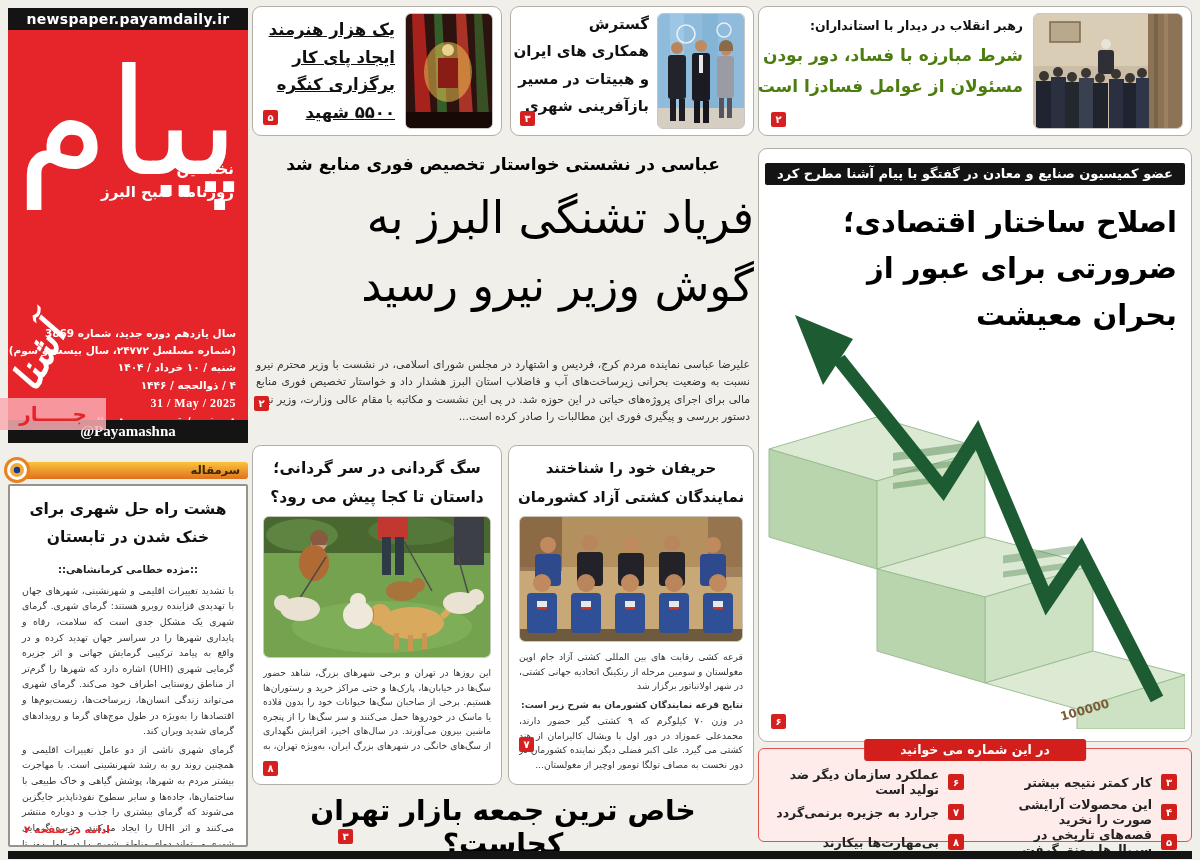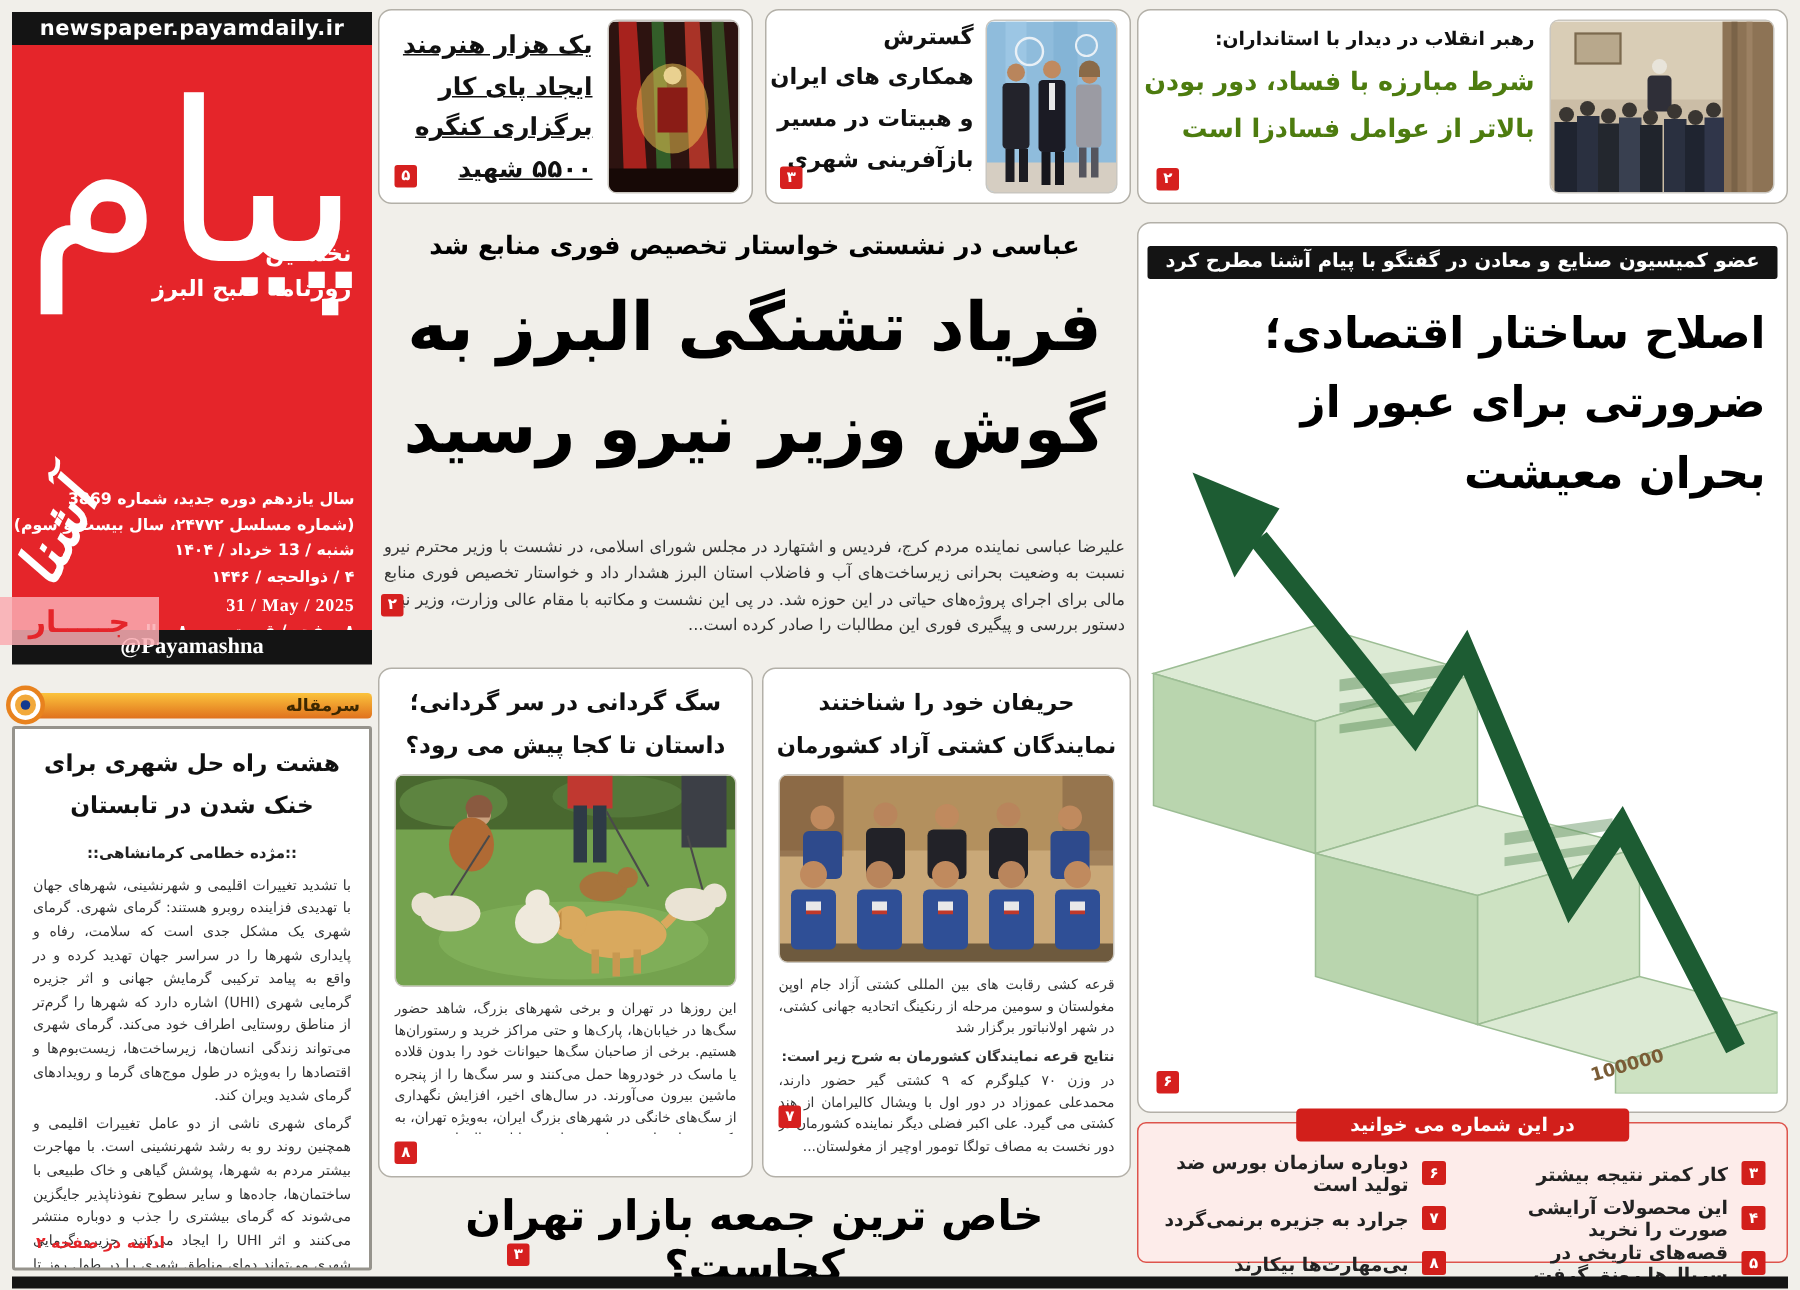--- a/index.html
+++ b/index.html
@@ -47,21 +47,21 @@
 
   .congress-txt { position:absolute; left:28px; right:106px; top:9px; font-size:16.5px; font-weight:bold; text-align:right; line-height:1.68; color:#111;text-decoration:underline; }
   .habitat-txt  { position:absolute; left:24px; right:104px; top:4px;  font-size:15px; font-weight:bold; text-align:right; line-height:1.82; color:#111; }
   .leader-kicker { position:absolute; right:168px; top:11px; font-size:12.5px; font-weight:bold; color:#111; }
   .leader-headline { position:absolute; right:168px; left:8px; top:33px; font-size:17px; font-weight:bold; text-align:right;
                      line-height:1.8; color:#4d7c0f; letter-spacing:-.3px; }
 
   
   .main-story { left:252px; top:140px; width:502px; height:300px; }
   .main-kicker { position:absolute; top:14px; left:0; right:0; text-align:center; font-size:17px; font-weight:bold; color:#000; }
-  .main-headline { position:absolute; top:44px; left:0; right:0; text-align:center; font-size:45px; font-weight:bold;
+  .main-headline { position:absolute; top:44px; left:0; right:0; text-align:right; font-size:45px; font-weight:normal;
                    line-height:1.5; color:#000; letter-spacing:-1.5px; }
   .main-summary { position:absolute; top:216px; left:4px; right:4px; font-size:10.8px; line-height:1.62; text-align:justify; color:#333; }
 
   
   .eco-kicker-wrap { position:absolute; top:14px; left:0; right:0; text-align:center; z-index:3; }
   .eco-kicker { display:inline-block; background:#141414; color:#fff; font-size:13px; font-weight:bold; padding:3px 12px 4px; border-radius:2px; }
   .eco-headline { position:absolute; top:50px; right:14px; left:10px; text-align:right; z-index:3;
                   font-size:29px; font-weight:bold; line-height:1.6; color:#000; letter-spacing:-.5px;
                   text-shadow:-2px -2px 0 #fff, 2px -2px 0 #fff, -2px 2px 0 #fff, 2px 2px 0 #fff, 0 0 6px #fff; }
   .money-svg { position:absolute; left:6px; top:110px; width:420px; height:470px; z-index:1; }
@@ -100,21 +100,21 @@
 
   <div class="abs masthead">
     <div class="payam-logo">پیام</div>
     <div class="tagline">
       <div>نخستین</div>
       <div>روزنامه صبح البرز</div>
     </div>
     <div class="issue-info">
       <div>سال یازدهم دوره جدید، شماره 3869</div>
       <div>(شماره مسلسل ۲۴۷۷۲، سال بیست و سوم)</div>
-      <div>شنبه / 13 خرداد / ۱۴۰۴</div>
+      <div>شنبه / ۱۰ خرداد / ۱۴۰۴</div>
       <div>۴ / ذوالحجه / ۱۴۴۶</div>
       <div class="issue-en">31 / May / 2025</div>
       <div>۸ صفحه / قیمت ۸۰۰۰۰ ریال</div>
     </div>
     <div class="ashna">آشنا</div>
   </div>
 
   <div class="abs watermark">جـــــار</div>
 
   <div class="abs social-bar">
@@ -194,21 +194,21 @@
           <rect x="71" y="84" width="5" height="20" fill="#55555e"></rect>
       </svg>
     </div>
     <div class="badge" style="left:9px; bottom:9px;">۳</div>
   </div>
 
   <div class="box" style="left:758px; top:6px; width:434px; height:130px;">
     <div class="leader-kicker">رهبر انقلاب در دیدار با استانداران:</div>
     <div class="leader-headline story-lines">
       <div>شرط مبارزه با فساد، دور بودن</div>
-      <div>بالاتر از عوامل فسادزا است</div>
+      <div>مسئولان از عوامل فسادزا است</div>
     </div>
     <div class="card-photo" style="right:8px; top:6px; width:150px; height:116px;">
       <svg width="150" height="116" viewBox="0 0 150 116">
         <rect width="150" height="116" fill="#cbbda6"></rect>
         <rect width="150" height="52" fill="#d9cdb6"></rect>
         <rect x="18" y="8" width="30" height="20" fill="#b8a88c" stroke="#7c6a4e" stroke-width="1.5"></rect>
         <rect x="116" y="0" width="34" height="116" fill="#8d7355"></rect>
         <rect x="122" y="0" width="4" height="116" fill="#7a6348"></rect>
         <rect x="132" y="0" width="4" height="116" fill="#9c8163"></rect>
         <circle cx="74" cy="30" r="5" fill="#e8e4da"></circle>
@@ -395,21 +395,21 @@
 
   <div class="abs highlights">
     <div class="hl-pill">در این شماره می خوانید</div>
     <div class="hl-grid">
       <div class="hl-item">
         <span class="hl-num">۳</span>
         <span>کار کمتر نتیجه بیشتر</span>
       </div>
       <div class="hl-item">
         <span class="hl-num">۶</span>
-        <span>دوباره سازمان بورس ضد تولید است</span>
+        <span>عملکرد سازمان دیگر ضد تولید است</span>
       </div>
       <div class="hl-item">
         <span class="hl-num">۴</span>
         <span>این محصولات آرایشی صورت را نخرید</span>
       </div>
       <div class="hl-item">
         <span class="hl-num">۷</span>
         <span>جرارد به جزیره برنمی‌گردد</span>
       </div>
       <div class="hl-item">

